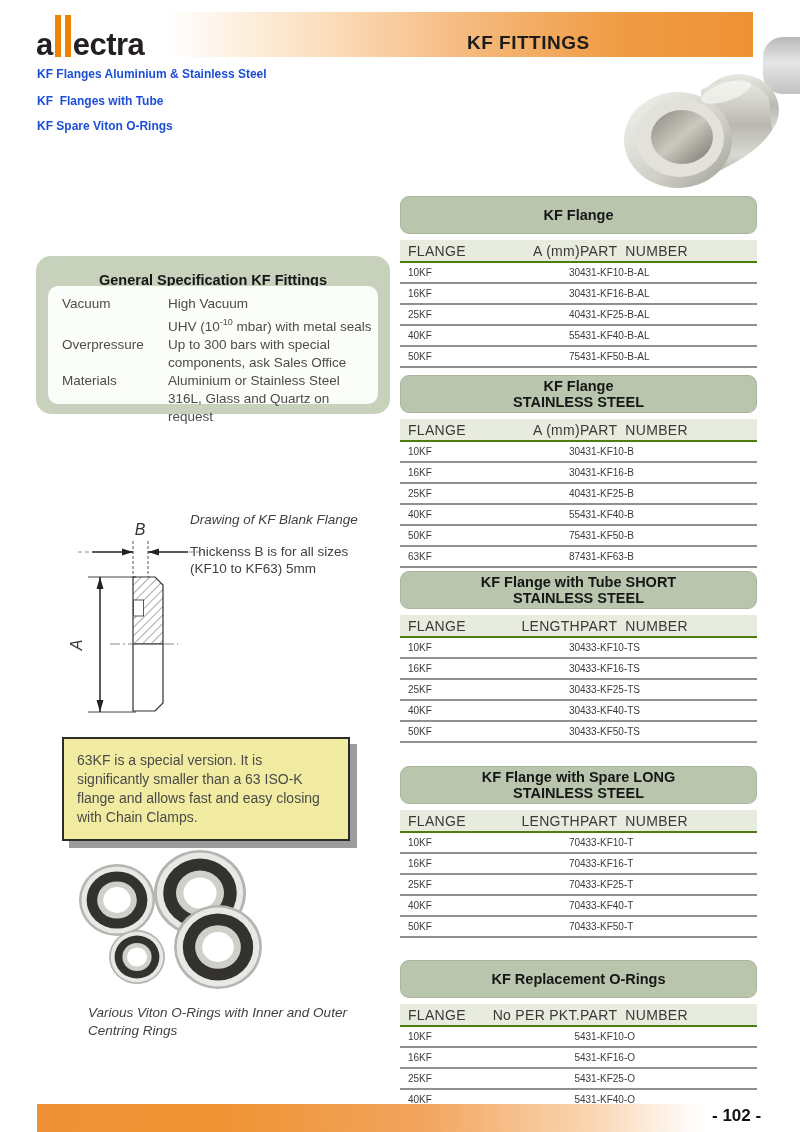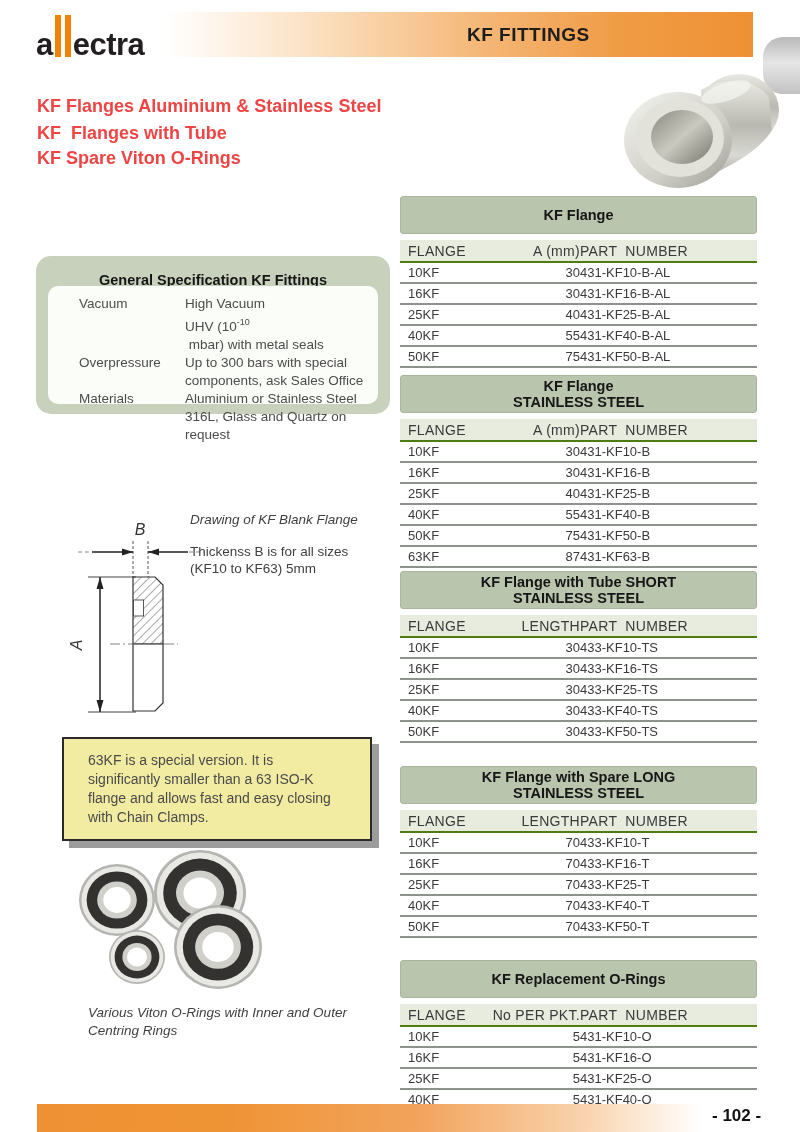--- a/index.html
+++ b/index.html
@@ -2,67 +2,67 @@
 <html><head>
 <meta charset="utf-8">
 <style>
   html,body{margin:0;padding:0;background:#ffffff;}
   .page{position:relative;width:800px;height:1132px;background:#fff;overflow:hidden;
         font-family:"Liberation Sans", sans-serif;color:#222;}
 
   
   .top-bar{position:absolute;left:0;top:12px;width:753px;height:45px;
     background:linear-gradient(90deg,#ffffff 0%,#ffffff 22%,#fbe0c0 42%,#f5ba7d 62%,#f09c45 82%,#ee9134 100%);}
-  .header-title{position:absolute;left:467px;top:0;height:38px;line-height:45px;
+  .header-title{position:absolute;left:467px;top:8px;height:38px;line-height:45px;
     font-size:19px;font-weight:bold;color:#1d1d1b;letter-spacing:.5px;}
   .logo{position:absolute;left:36px;top:13px;height:44px;display:flex;align-items:flex-end;}
   .logo-text{font-size:31px;font-weight:bold;color:#231f20;line-height:.82;letter-spacing:-.5px;}
   .logo-bar{display:inline-block;width:6px;height:42px;background:#ef8307;margin:0 2px;}
-  .subtitle{position:absolute;left:37px;font-size:18px;font-weight:bold;color:#ef4444;white-space:pre;margin-top:29px;}
+  .subtitle{position:absolute;left:37px;font-size:12px;font-weight:bold;color:#1d4ed8;white-space:pre;}
   .s1{top:67px}.s2{top:94px}.s3{top:119px}
   .page-tab{position:absolute;right:0;top:37px;width:37px;height:57px;
     border-radius:20px 0 0 20px;
     background:linear-gradient(180deg,#b9b9b9 0%,#e6e6e6 45%,#c2c2c2 100%);}
 
   
   .photo-flange{position:absolute;left:606px;top:60px;width:186px;height:132px;}
   .orings{position:absolute;left:62px;top:840px;width:210px;height:162px;}
 
   
   .spec-box{position:absolute;left:36px;top:256px;width:354px;height:158px;
     background:#c7d1bc;border-radius:15px;}
   .spec-title{text-align:center;font-weight:bold;font-size:14.5px;color:#161616;padding-top:16px;}
   .spec-inner{position:absolute;left:12px;top:30px;width:330px;height:118px;background:#fbfdf9;
-    border-radius:10px;box-sizing:border-box;padding:9px 0 0 31px;}
+    border-radius:10px;box-sizing:border-box;padding:9px 0 0 14px;}
   .spec-grid{display:grid;grid-template-columns:106px 1fr;font-size:13.5px;color:#4c4c4c;line-height:18px;}
   .sup{vertical-align:super;font-size:9px;}
   .prews{white-space:pre;}
 
   
   .drawing{position:absolute;left:60px;top:505px;width:340px;height:215px;}
   .draw-cap1{position:absolute;left:190px;top:512px;font-style:italic;font-size:13.5px;color:#3f3f3f;}
   .draw-cap2{position:absolute;left:190px;top:543px;font-size:13.5px;color:#3f3f3f;line-height:17px;}
 
   
   .note-box{position:absolute;left:62px;top:737px;width:258px;background:#f2eca2;
-    border:2px solid #2b2b2b;box-shadow:7px 7px 0 #9c9c9c;padding:12px 24px;
+    border:2px solid #2b2b2b;box-shadow:7px 7px 0 #9c9c9c;padding:12px 13px;
     font-size:14px;color:#4a4a4a;line-height:19px;}
 
   .orings-cap{position:absolute;left:88px;top:1004px;font-style:italic;font-size:13.5px;color:#3f3f3f;line-height:18px;}
 
   
   .tables-col{position:absolute;left:400px;top:196px;width:357px;}
   .ptable{width:357px;}
-  .ttl{background:#b9c5ad;border:1px solid #aab59e;box-sizing:border-box;border-radius:3px;height:38px;
+  .ttl{background:#b9c5ad;border:1px solid #aab59e;box-sizing:border-box;border-radius:9px;height:38px;
     display:flex;flex-direction:column;justify-content:center;text-align:center;
     font-weight:bold;font-size:14.5px;color:#161616;line-height:16px;}
   .thead{display:grid;grid-template-columns:85px 95px 1fr;background:#e7ecdf;margin-top:6px;height:21px;
     align-items:center;font-size:14px;color:#3a3a3a;border-bottom:2px solid #4d7c0f;letter-spacing:.3px;}
   .trow{display:grid;grid-template-columns:85px 95px 1fr;height:19px;align-items:center;
-    font-size:13px;color:#3a3a3a;border-bottom:2px solid #8d938c;}
+    font-size:10px;color:#3a3a3a;border-bottom:2px solid #8d938c;}
   .cell{white-space:pre-wrap;}
   .c0{padding-left:8px;}
   .c1{text-align:right;}
 
   
   .bottom-bar{position:absolute;left:37px;top:1104px;width:763px;height:28px;
     background:linear-gradient(90deg,#ee9134 0%,#ef9435 25%,#f2a45c 50%,#f9d4ae 72%,#ffffff 87%);}
   .page-num{position:absolute;left:712px;top:1106px;font-size:17px;font-weight:bold;color:#111;}
 </style>
 </head>

